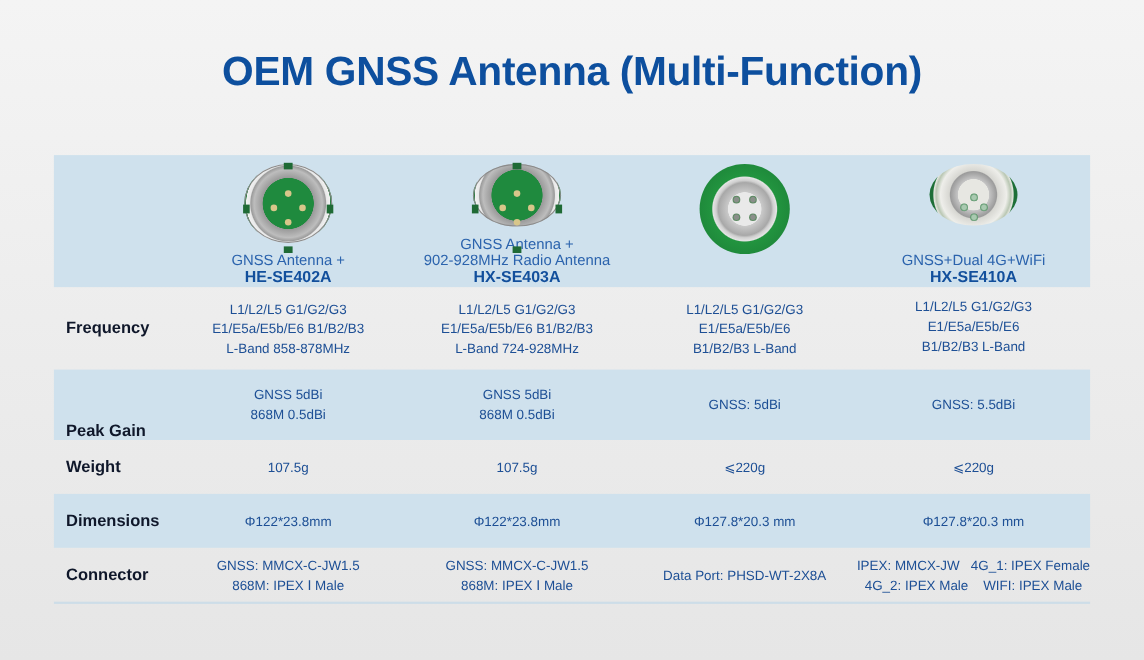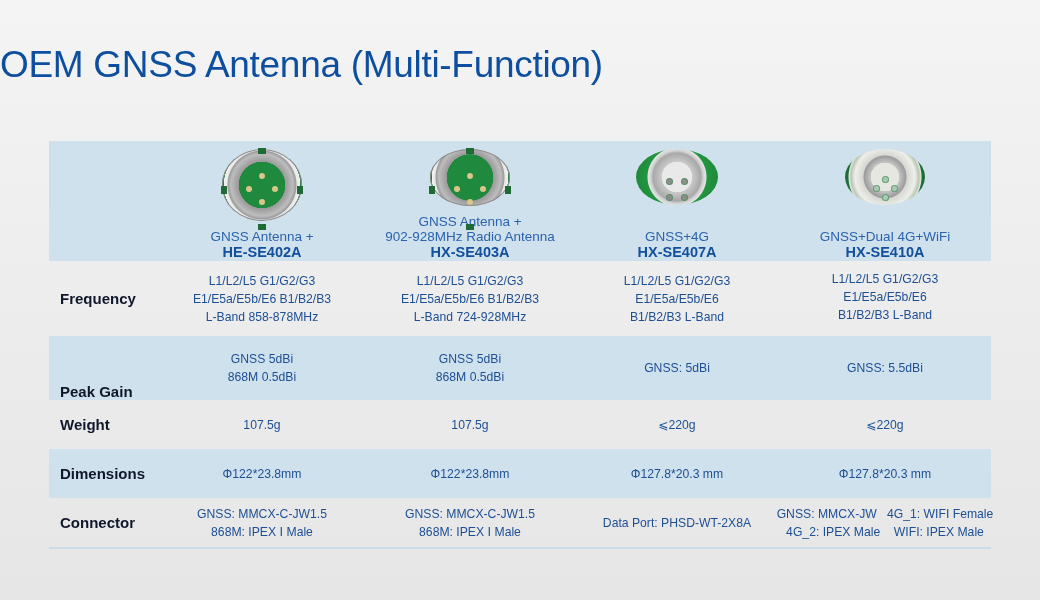--- a/index.html
+++ b/index.html
@@ -5,21 +5,21 @@
     html, body { margin: 0; padding: 0; }
     body {
       width: 1040px; height: 600px; overflow: hidden;
       background: linear-gradient(180deg, #f4f4f4 0%, #ececec 55%, #e6e6e6 100%);
       font-family: "Liberation Sans", "DejaVu Sans", sans-serif;
       color: #1c4f96;
       position: relative;
     }
     .title {
       position: absolute; left: 0; top: 44px; width: 1040px;
-      font-size: 37px; font-weight: normal;
+      text-align: center; font-size: 37px; font-weight: bold;
       color: #0d4f9e; letter-spacing: -0.3px;
       font-family: "Liberation Sans", "DejaVu Sans", sans-serif;
     }
     .table {
       position: absolute; left: 49px; top: 141px; width: 942px;
     }
     .row { position: relative; display: flex; align-items: center; width: 942px; }
     .row.band { background: #cfe1ed; }
     .header-row { height: 120px; align-items: stretch; }
     .cell-label {
@@ -114,24 +114,20 @@
       </div>
     </div>
 
     <div class="hcell short" style="left:528px">
       <div class="antenna ant-b">
         <span class="pad" style="left:30px;top:29px"></span>
         <span class="pad" style="left:45px;top:29px"></span>
         <span class="pad" style="left:30px;top:45px"></span>
         <span class="pad" style="left:45px;top:45px"></span>
       </div>
-      <div class="hdesc">
-        <div>GNSS+4G</div>
-        <div class="hmodel">HX-SE407A</div>
-      </div>
     </div>
 
     <div class="hcell short" style="left:736px">
       <div class="antenna ant-c">
         <span class="pad" style="left:37px;top:27px"></span>
         <span class="pad" style="left:28px;top:36px"></span>
         <span class="pad" style="left:46px;top:36px"></span>
         <span class="pad" style="left:37px;top:45px"></span>
       </div>
       <div class="hdesc">
@@ -206,17 +202,17 @@
       <div>868M: IPEX Ⅰ Male</div>
     </div>
     <div class="cell c2">
       <div>GNSS: MMCX-C-JW1.5</div>
       <div>868M: IPEX Ⅰ Male</div>
     </div>
     <div class="cell c3">
       <div>Data Port: PHSD-WT-2X8A</div>
     </div>
     <div class="cell c4" style="width:230px;left:721px">
-      <div style="white-space:pre">GNSS: MMCX-JW   4G_1: WIFI Female</div>
+      <div style="white-space:pre">IPEX: MMCX-JW   4G_1: IPEX Female</div>
       <div style="white-space:pre">4G_2: IPEX Male    WIFI: IPEX Male</div>
     </div>
   </div>
 </div>
 
 </body></html>

